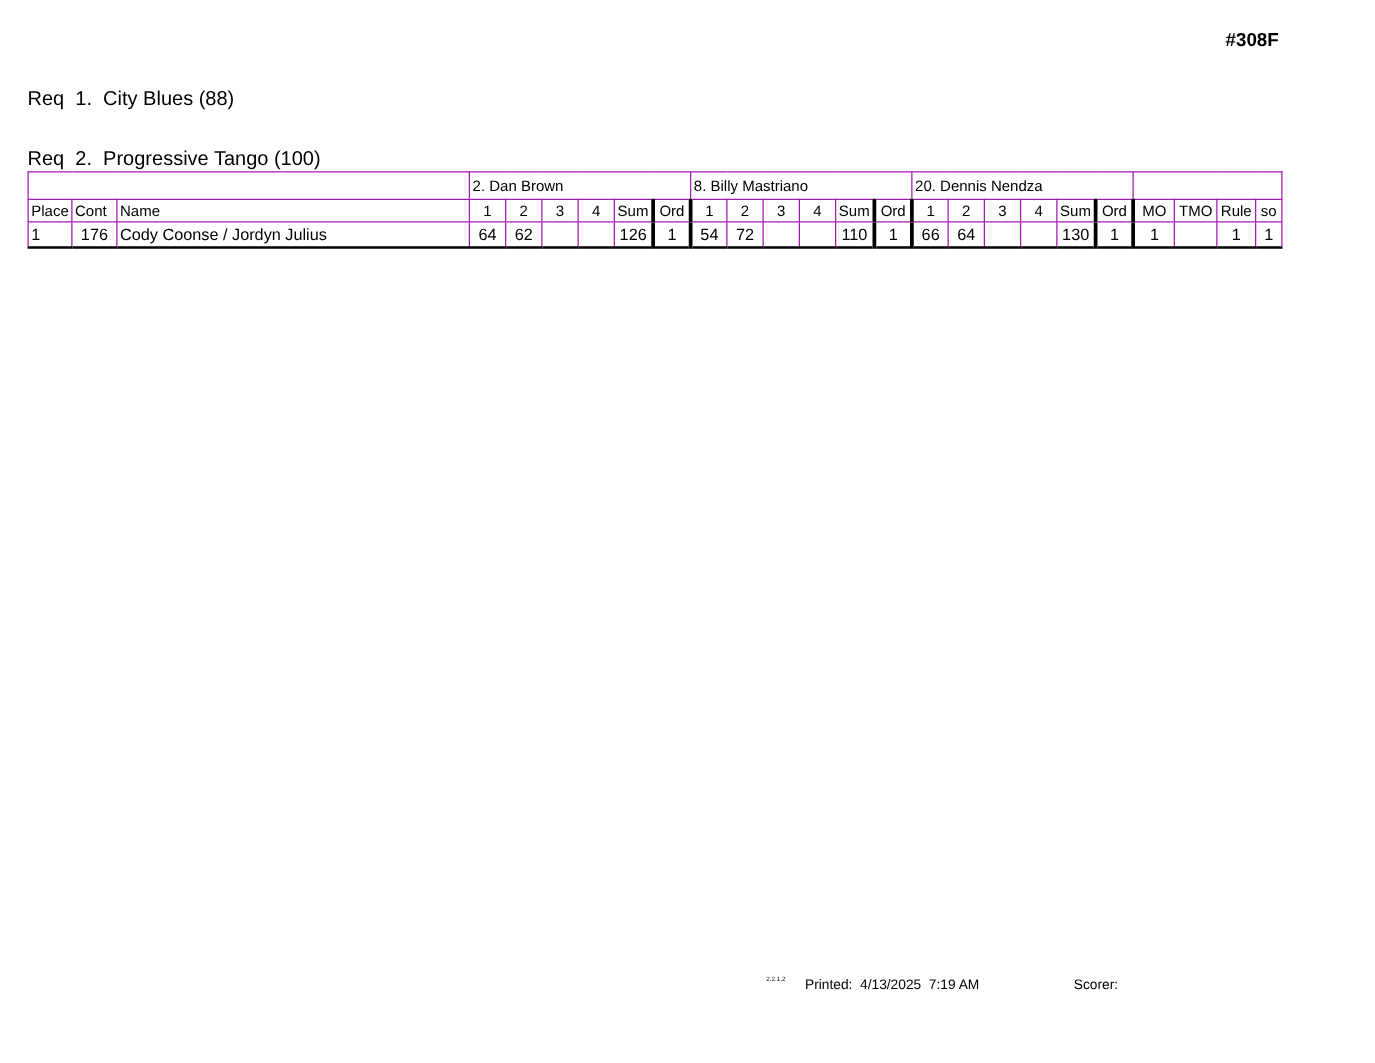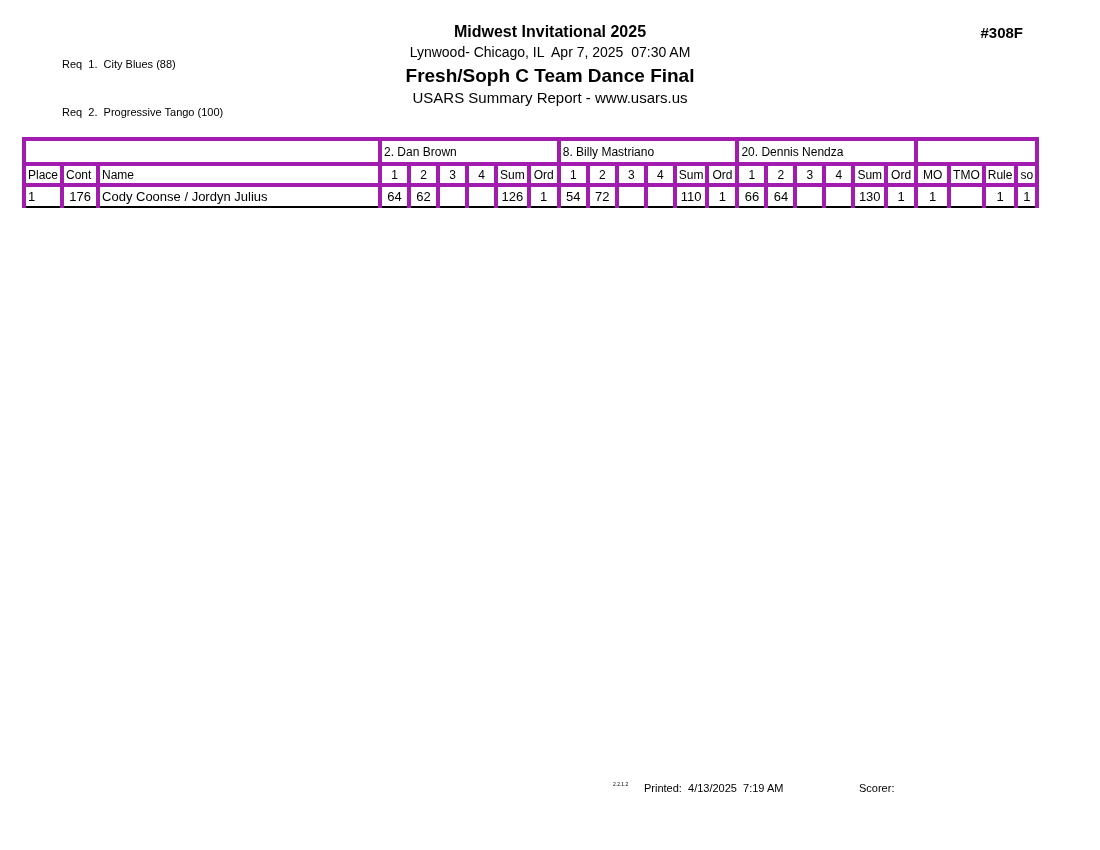--- a/index.html
+++ b/index.html
@@ -10,25 +10,24 @@
     background: #ffffff;
     color: #000000;
     font-family: "Liberation Sans", "DejaVu Sans", sans-serif;
     overflow: hidden;
   }
 
   
   .req-list {
     position: absolute;
     left: 22px;
-    top: 24px;
-    font-size: 11px;
+    top: 40px;
+    font-size: 16px;
     line-height: 16px;
     white-space: pre;
-    margin-left: 40px;
   }
 
   
   .title-block {
     position: absolute;
     left: 0;
     top: 22px;
     width: 100%;
     text-align: center;
     line-height: 1.25;
@@ -50,21 +49,21 @@
   
   table.results {
     position: absolute;
     left: 22px;
     top: 137px;
     border-collapse: collapse;
     table-layout: fixed;
     font-family: "Liberation Sans", "DejaVu Sans", sans-serif;
   }
   table.results th, table.results td {
-    border: 4px solid #a21caf;
+    border: 1px solid #a21caf;
     font-size: 12px;
     font-weight: normal;
     padding: 0 2px;
     overflow: hidden;
     white-space: nowrap;
   }
   tr.judges-row td { height: 21px; }
   tr.head-row  th { height: 17px; }
   tr.data-row  td { height: 19px; border-bottom: 2px solid #000; font-size: 13px; }
 
@@ -91,26 +90,20 @@
 </head>
 <body>
 
 <div class="page">
 
   <div class="req-list">
     <div>Req  1.  City Blues (88)</div>
     <div>Req  2.  Progressive Tango (100)</div>
   </div>
 
-  <div class="title-block">
-    <div class="title-event">Midwest Invitational 2025</div>
-    <div class="title-venue">Lynwood- Chicago, IL  Apr 7, 2025  07:30 AM</div>
-    <div class="title-name">Fresh/Soph C Team Dance Final</div>
-    <div class="title-report">USARS Summary Report - www.usars.us</div>
-  </div>
 
   <div class="event-number">#308F</div>
 
   <table class="results">
     <colgroup>
       <col style="width:35px">
         <col style="width:36px">
         <col style="width:282px">
       <col style="width:29px">
         <col style="width:29px">

